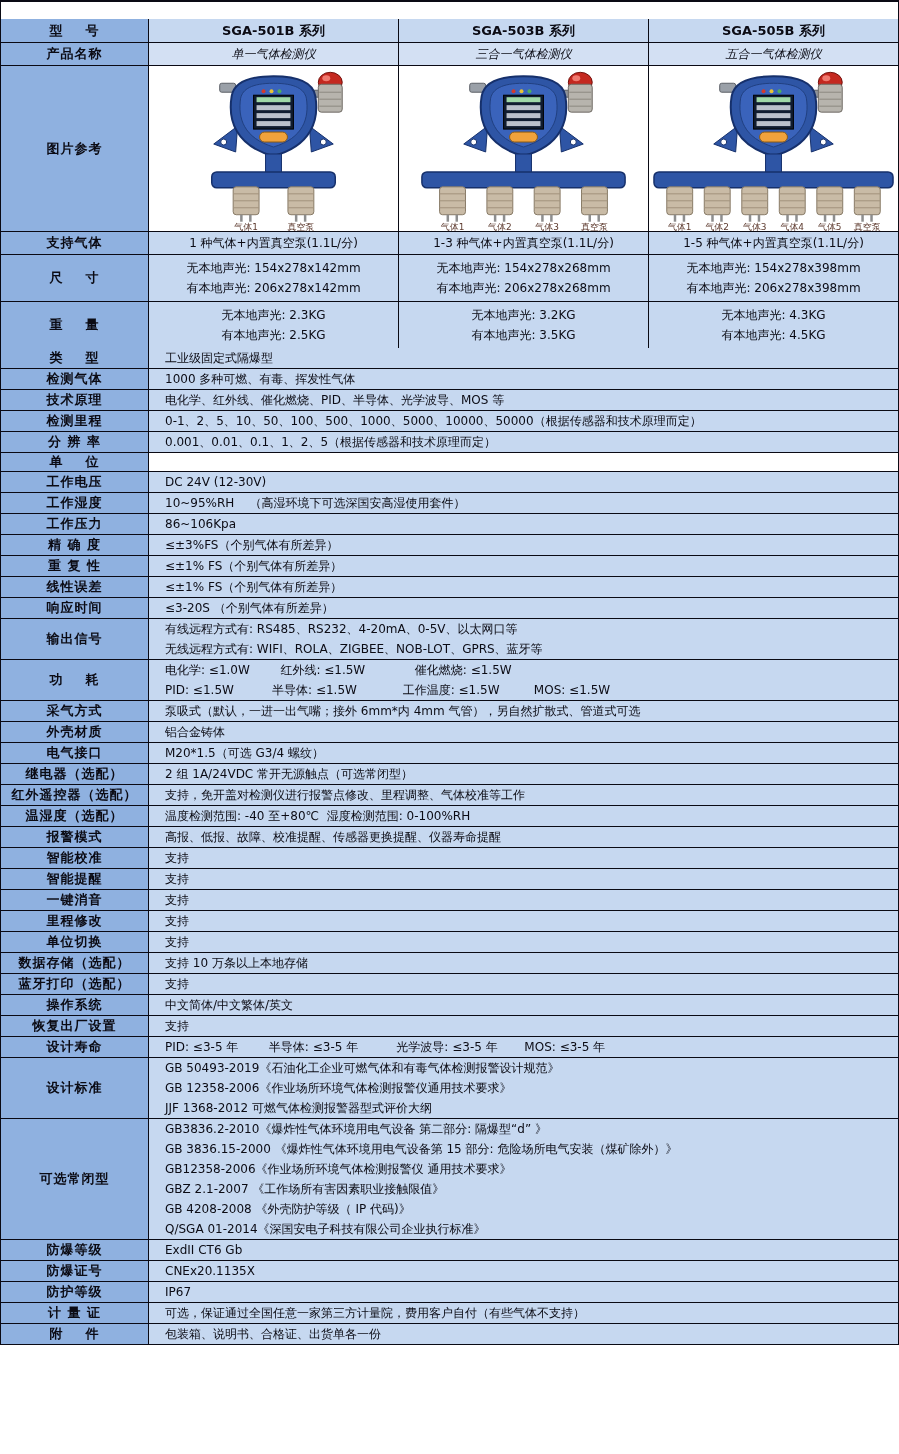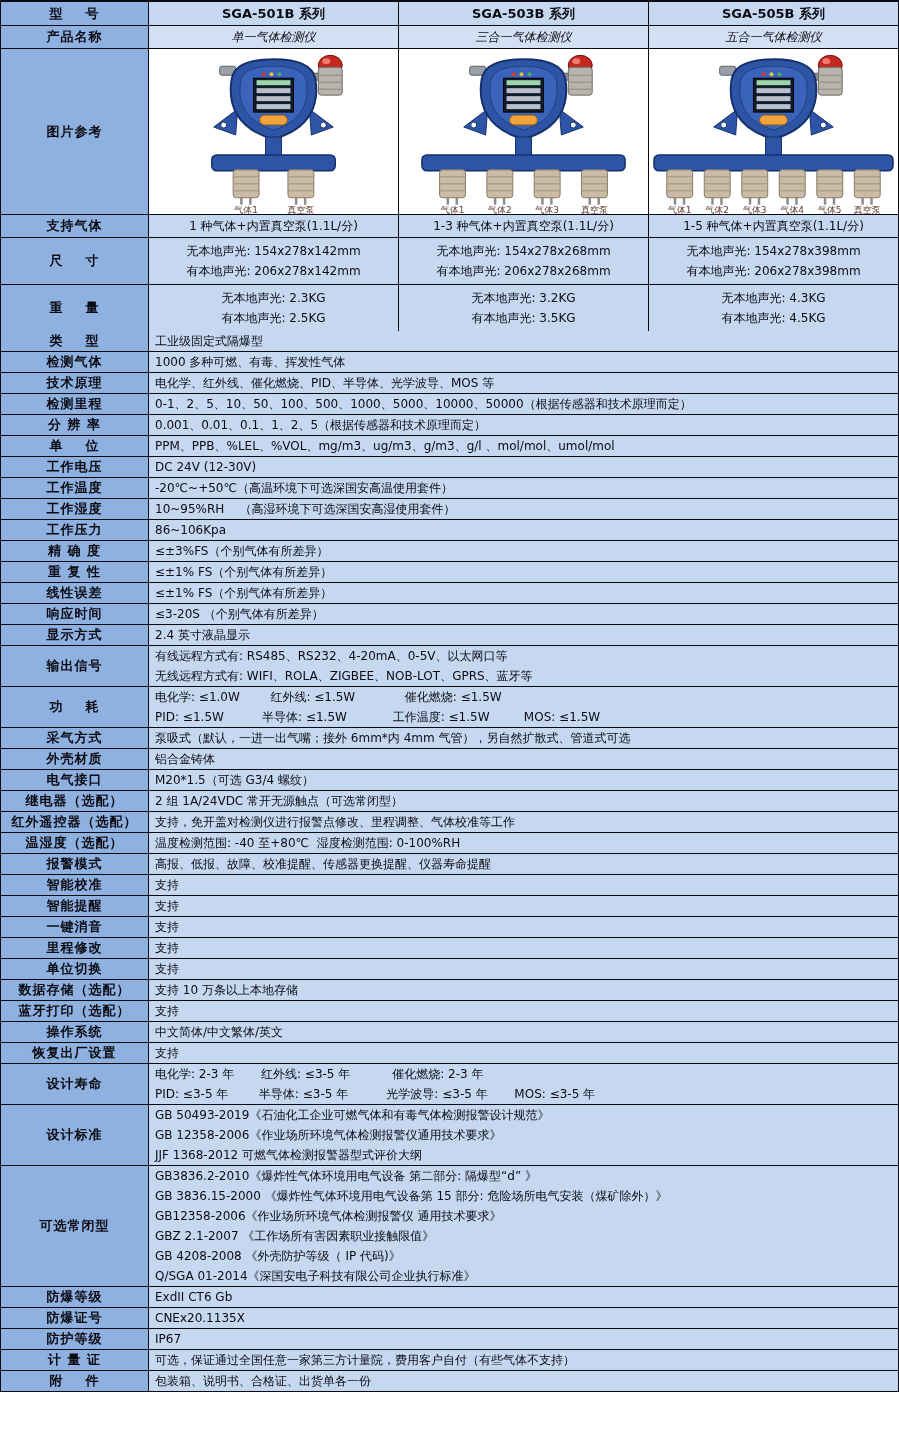--- a/index.html
+++ b/index.html
@@ -28,33 +28,33 @@
   }
   .cell.value{
     flex:1;background:#c6d8f0;
     font-size:12px;
     display:flex;flex-direction:column;justify-content:center;
     padding:0 6px;min-width:0;
   }
   .cell.value .line{line-height:20px;white-space:pre-wrap;}
   .cols3 .cell.value{border-right:1px solid #0a0a14;text-align:center;align-items:center;}
   .cols3 .cell.value:last-child{border-right:none;}
-  .row.title-row .cell{height:23px;}
+  .row.title-row .cell{height:23px;margin-top:17px;}
   .row.title-row .cell.value{background:#c6d8f0;font-weight:bold;font-size:13px;}
   .row.pname-row .cell{height:22px;}
   .row.pname-row .cell.value{background:#d3e0f3;font-style:italic;}
   .row.image-row .cell{height:165px;}
   .cell.image{
     flex:1;background:#ffffff;border-right:1px solid #0a0a14;
     display:flex;align-items:flex-end;justify-content:flex-end;overflow:hidden;
   }
   .cell.image:last-child{border-right:none;}
   .row.gas-row .cell{height:22px;}
   .row.size-row .cell,.row.weight-row .cell{height:46px;}
-  .row.spec .cell.value{display:block;padding:0 6px;}
+  .row.spec .cell.value{display:block;padding:0 16px;}
   .row.spec .cell.value .line{line-height:20px;}
 </style>
 </head>
 <body>
 
 <div class="spec-table">
 
   <div class="row title-row cols3">
     <div class="cell label">型    号</div>
     <div class="cell value">
@@ -363,37 +363,28 @@
         </div>
       </div>
       <div class="row spec">
         <div class="cell label">分 辨 率</div>
         <div class="cell value">
           <div class="line">0.001、0.01、0.1、1、2、5（根据传感器和技术原理而定）</div>
         </div>
       </div>
       <div class="row spec">
         <div class="cell label">单    位</div>
-        <div class="cell value">
-          <div class="line">PPM、PPB、%LEL、%VOL、mg/m3、ug/m3、g/m3、g/l 、mol/mol、umol/mol</div>
-        </div>
       </div>
       <div class="row spec">
         <div class="cell label">工作电压</div>
         <div class="cell value">
           <div class="line">DC 24V (12-30V)</div>
         </div>
       </div>
       <div class="row spec">
-        <div class="cell label">工作温度</div>
-        <div class="cell value">
-          <div class="line">-20℃~+50℃（高温环境下可选深国安高温使用套件）</div>
-        </div>
-      </div>
-      <div class="row spec">
         <div class="cell label">工作湿度</div>
         <div class="cell value">
           <div class="line">10~95%RH    （高湿环境下可选深国安高湿使用套件）</div>
         </div>
       </div>
       <div class="row spec">
         <div class="cell label">工作压力</div>
         <div class="cell value">
           <div class="line">86~106Kpa</div>
         </div>
@@ -413,26 +404,20 @@
       <div class="row spec">
         <div class="cell label">线性误差</div>
         <div class="cell value">
           <div class="line">≤±1% FS（个别气体有所差异）</div>
         </div>
       </div>
       <div class="row spec">
         <div class="cell label">响应时间</div>
         <div class="cell value">
           <div class="line">≤3-20S （个别气体有所差异）</div>
-        </div>
-      </div>
-      <div class="row spec">
-        <div class="cell label">显示方式</div>
-        <div class="cell value">
-          <div class="line">2.4 英寸液晶显示</div>
         </div>
       </div>
       <div class="row spec">
         <div class="cell label">输出信号</div>
         <div class="cell value">
           <div class="line">有线远程方式有: RS485、RS232、4-20mA、0-5V、以太网口等</div>
           <div class="line">无线远程方式有: WIFI、ROLA、ZIGBEE、NOB-LOT、GPRS、蓝牙等</div>
         </div>
       </div>
       <div class="row spec">
@@ -534,21 +519,20 @@
       </div>
       <div class="row spec">
         <div class="cell label">恢复出厂设置</div>
         <div class="cell value">
           <div class="line">支持</div>
         </div>
       </div>
       <div class="row spec">
         <div class="cell label">设计寿命</div>
         <div class="cell value">
-          <div class="line">电化学: 2-3 年       红外线: ≤3-5 年           催化燃烧: 2-3 年</div>
           <div class="line">PID: ≤3-5 年        半导体: ≤3-5 年          光学波导: ≤3-5 年       MOS: ≤3-5 年</div>
         </div>
       </div>
       <div class="row spec">
         <div class="cell label">设计标准</div>
         <div class="cell value">
           <div class="line">GB 50493-2019《石油化工企业可燃气体和有毒气体检测报警设计规范》</div>
           <div class="line">GB 12358-2006《作业场所环境气体检测报警仪通用技术要求》</div>
           <div class="line">JJF 1368-2012 可燃气体检测报警器型式评价大纲</div>
         </div>

